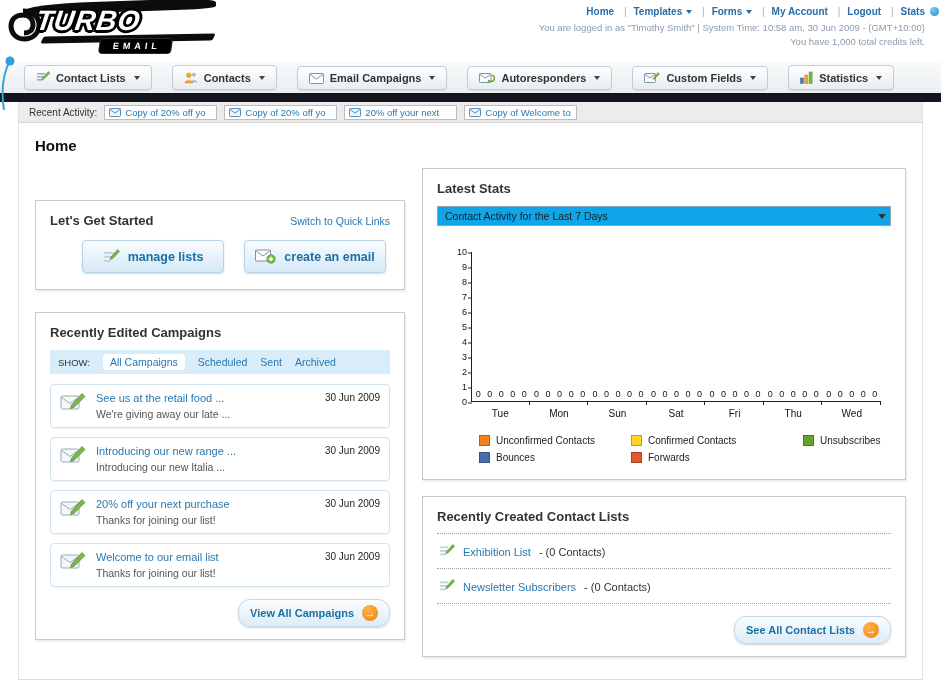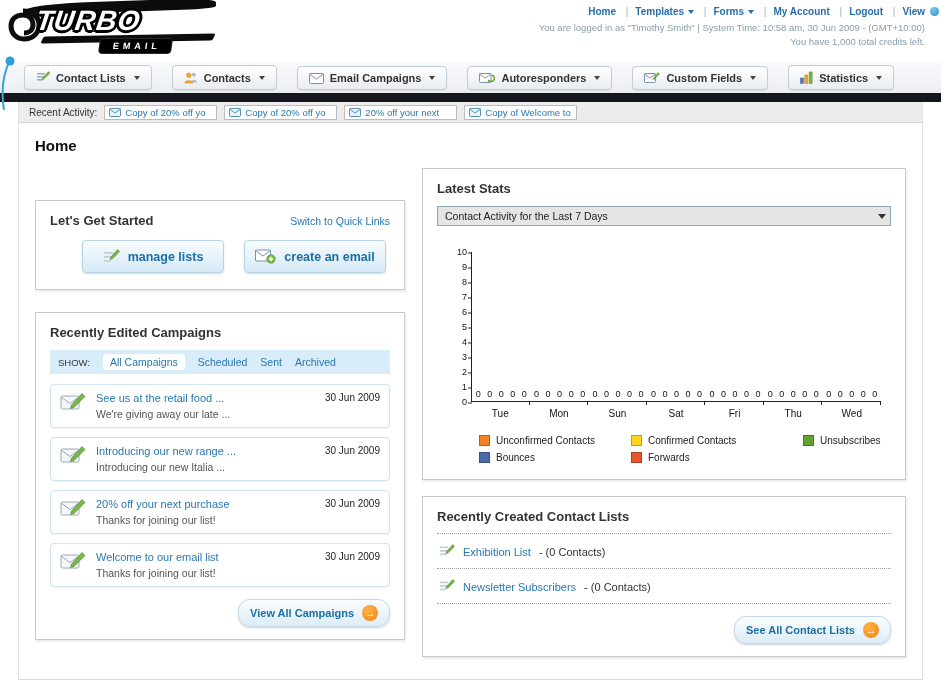--- a/index.html
+++ b/index.html
@@ -97,21 +97,21 @@
   .panel-actions { display: flex; justify-content: flex-end; margin-top: 12px; }
   .action-btn { display: flex; align-items: center; gap: 8px; border: 1px solid #c3d8e8; border-radius: 12px;
     background: linear-gradient(#fbfdfe, #dcecf7); color: #1b6fa5; font-weight: bold; font-size: 11px;
     padding: 5px 11px; box-shadow: 0 1px 2px rgba(0,0,0,0.18); cursor: pointer; font-family: inherit; }
   .arrow-circle { width: 16px; height: 16px; border-radius: 50%;
     background: radial-gradient(circle at 35% 30%, #ffb347, #ef8312); color: #fff; font-size: 11px;
     line-height: 16px; text-align: center; font-weight: bold; }
 
   
   .dropdown { display: flex; align-items: center; justify-content: space-between; border: 1px solid #8ea4b5;
-    background: #e5e5e5; height: 20px; padding: 0 4px 0 7px; font-size: 10.5px; color: #222; margin-top: 10px;
+    background: #0ea5e9; height: 20px; padding: 0 4px 0 7px; font-size: 10.5px; color: #222; margin-top: 10px;
     cursor: pointer; }
   .dd-caret { width: 0; height: 0; border-left: 4px solid transparent; border-right: 4px solid transparent;
     border-top: 5px solid #333; }
 
   .chart { margin-top: 26px; }
   .chart-plot { position: relative; margin-left: 34px; margin-right: 10px; height: 150px;
     border-left: 1px solid #222; border-bottom: 1px solid #222; }
   .y-tick { position: absolute; right: calc(100% + 5px); transform: translateY(-50%); font-size: 9px;
     color: #111; line-height: 1; }
   .y-tick::after { content: ""; position: absolute; left: calc(100% + 1px); top: 50%; width: 4px; height: 1px;
@@ -178,21 +178,21 @@
             <span>Forms</span>
             <span class="nav-caret"></span>
           </a>
         <a>
             <span>My Account</span>
           </a>
         <a>
             <span>Logout</span>
           </a>
         <a>
-            <span>View</span>
+            <span>Stats</span>
           </a>
       </nav>
       <div class="login-info">You are logged in as "Timothy Smith" | System Time: 10:58 am, 30 Jun 2009 - (GMT+10:00)</div>
       <div class="credits-info">You have 1,000 total credits left.</div>
     </div>
   </header>
 
   <div class="nav-tabs">
     <div class="tab">
       <span class="icon">

